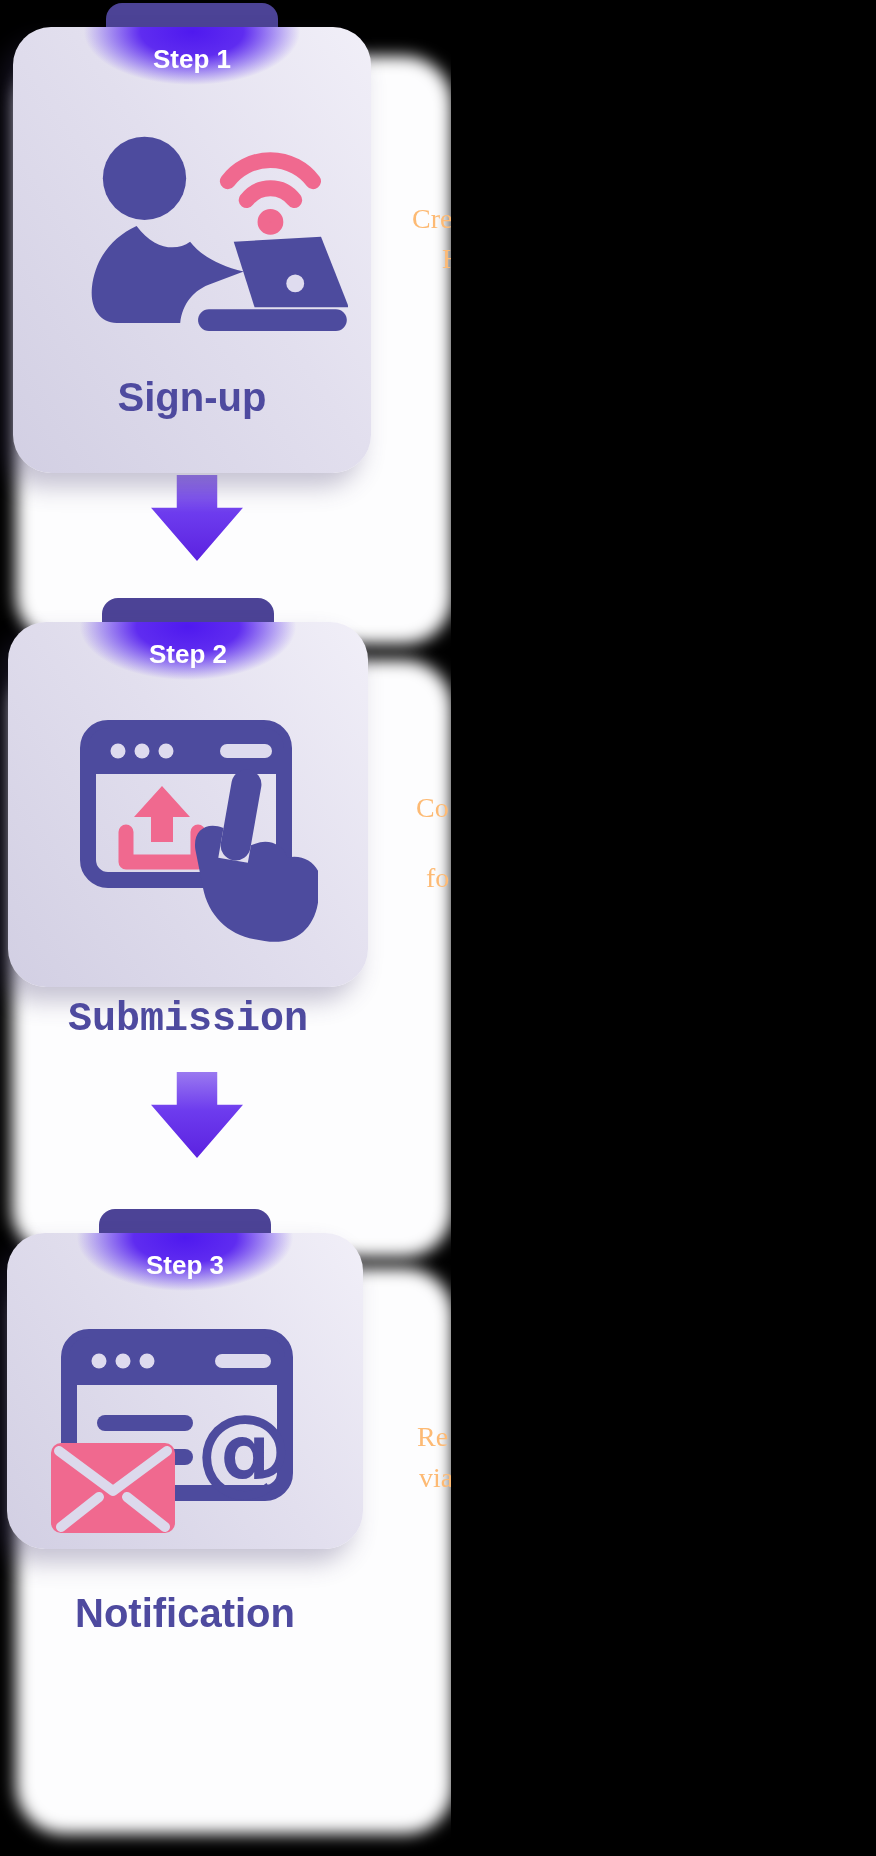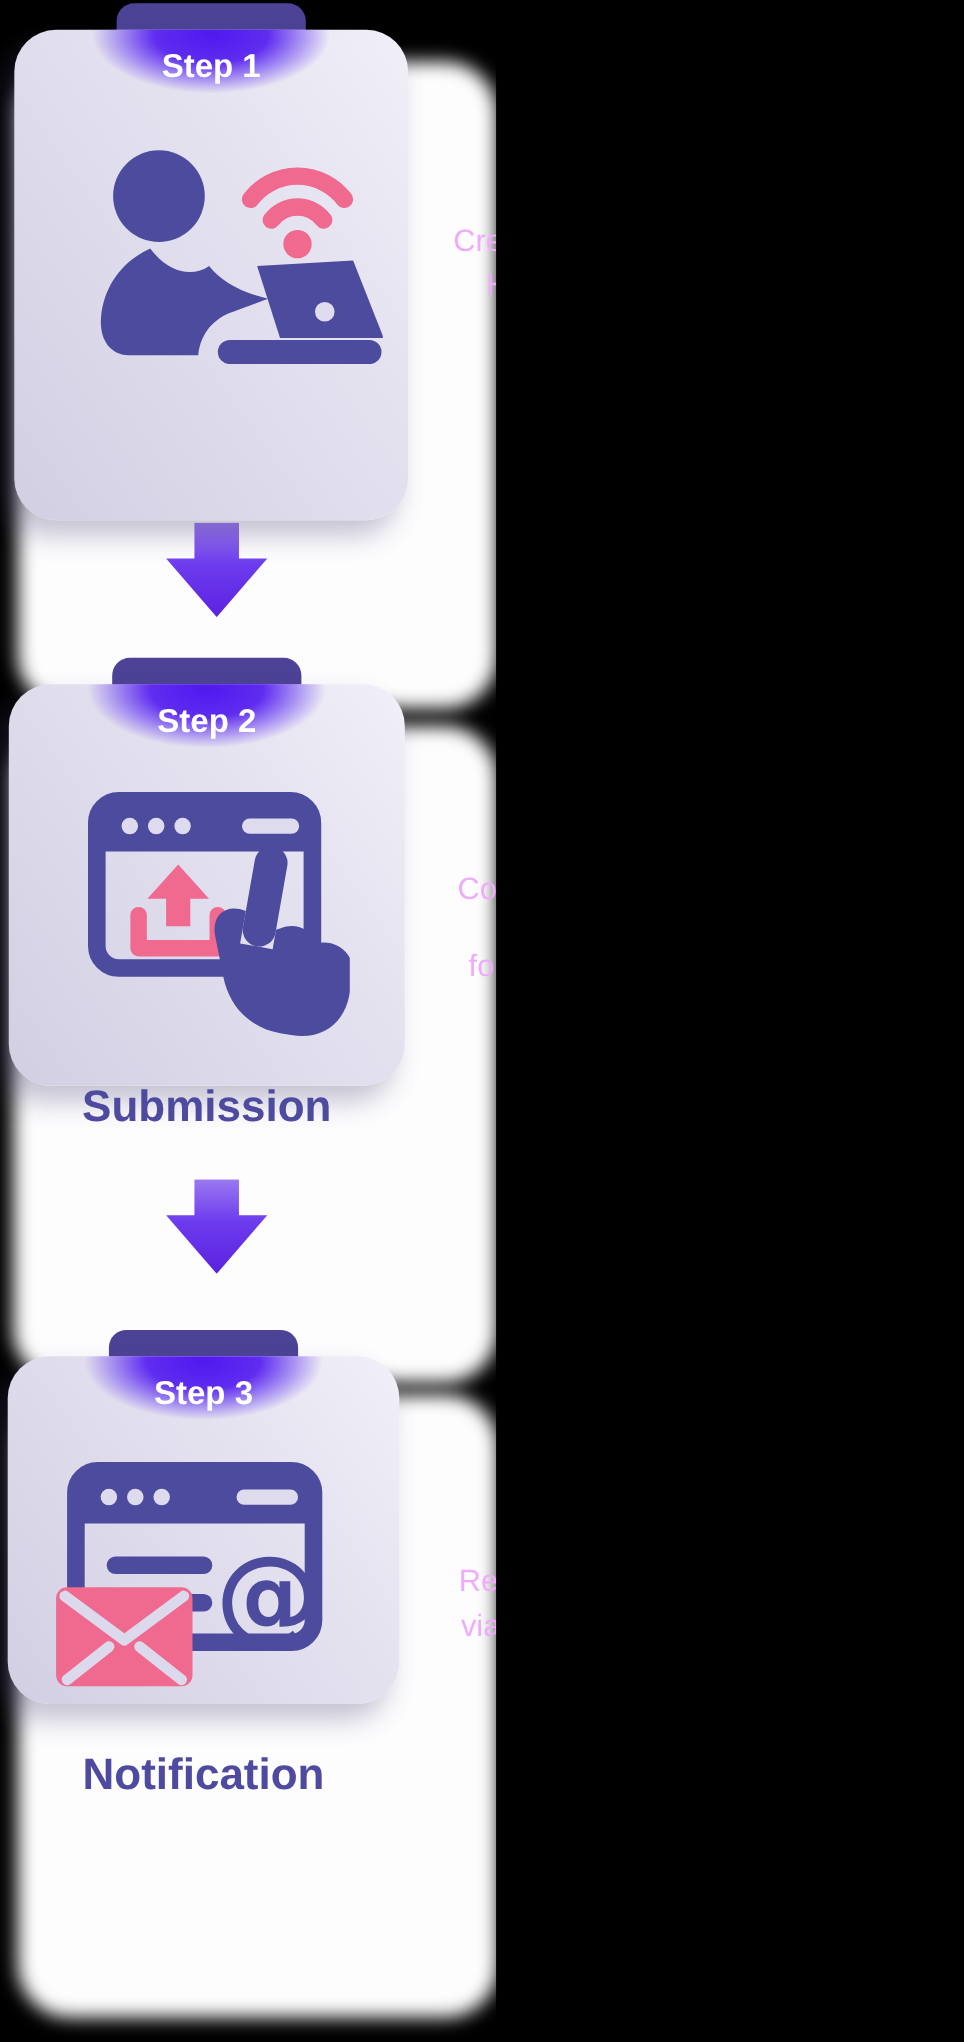--- a/index.html
+++ b/index.html
@@ -27,39 +27,39 @@
     position:absolute; inset:0; z-index:2;
     background:linear-gradient(55deg,#d2cfe3 0%, #e2dfee 55%, #f1eff8 100%);
     border-radius:38px;
     box-shadow:-10px 14px 24px rgba(70,60,110,0.30);
   }
   .badge {
     position:absolute; top:0; left:50%; transform:translateX(-50%);
     width:260px; height:115px; box-sizing:border-box; padding-top:17px;
     background:radial-gradient(ellipse 52% 58% at 50% 4%,
                #4f19ef 0%, #5f2cf0 38%, rgba(110,70,242,0.50) 62%, rgba(130,95,245,0) 80%);
-    text-align:center; color:#ffffff; font-weight:bold; font-size:30px;
+    text-align:center; color:#ffffff; font-weight:bold; font-size:26px;
     z-index:4;
   }
   .card-title {
     position:absolute; left:0; right:0; text-align:center;
     font-size:40px; font-weight:bold; color:#4e4a9f; z-index:3;
   }
   .icon-svg { position:absolute; z-index:3; }
 
   .arrow {
     position:absolute; left:151px; width:92px; height:86px; z-index:2;
     background:linear-gradient(180deg,#9a79f0 0%, #6d3bee 45%, #5b22e0 100%);
     clip-path:polygon(28% 0, 72% 0, 72% 38%, 100% 38%, 50% 100%, 0% 38%, 28% 38%);
   }
   .arrow.a1 { top:475px; }
   .arrow.a2 { top:1072px; }
 
   .desc {
-    position:absolute; z-index:2; color:#f0abfc; font-size:28px; white-space:nowrap;
+    position:absolute; z-index:2; color:#fdba74; font-size:28px; white-space:nowrap;font-family:Liberation Serif, serif;
   }
   .desc.d1a { left:412px; top:203px; }
   .desc.d1b { left:412px; top:243px;margin-left:30px; }
   .desc.d2a { left:416px; top:792px; }
   .desc.d2b { left:426px; top:862px; }
   .desc.d3a { left:417px; top:1421px; }
   .desc.d3b { left:419px; top:1462px; }
 
   .black-cover {
     position:absolute; left:451px; top:0; width:425px; height:1856px;
@@ -86,20 +86,21 @@
                  C 118,160 96,158 78,134 Z" fill="#4d4b9e"></path>
         <path d="M 176,150 L 264,145 L 292,216 L 197,216 Z" fill="#4d4b9e"></path>
         <circle cx="238" cy="192" r="9" fill="#dfdcef"></circle>
         <rect x="140" y="218" width="150" height="22" rx="11" fill="#4d4b9e"></rect>
         <g transform="translate(213,122)" fill="none" stroke="#f0698f" stroke-width="16" stroke-linecap="round">
           <circle cx="0" cy="8" r="6" fill="#f0698f" stroke-width="14"></circle>
           <path d="M -24,-14 A 30,30 0 0 1 24,-14"></path>
           <path d="M -43,-33 A 54,54 0 0 1 43,-33"></path>
         </g>
       </svg>
+      <div class="card-title" style="top:348px;">Sign-up</div>
     </div>
   </section>
 
   <div class="arrow a1"></div>
 
   <section class="step s2">
     <div class="tab"></div>
     <div class="card">
       <div class="badge">Step 2</div>
       <svg class="icon-svg" style="left:70px; top:92px; width:240px; height:240px;" viewBox="0 0 240 240">
@@ -111,21 +112,21 @@
         <rect x="142" y="30" width="52" height="14" rx="7" fill="#dedbee"></rect>
         <path d="M84,72 L112,103 L95,103 L95,128 L73,128 L73,103 L56,103 Z" fill="#f0698f"></path>
         <path d="M48,118 L48,148 L120,148 L120,118" fill="none" stroke="#f0698f" stroke-width="15" stroke-linejoin="round" stroke-linecap="round"></path>
         <g transform="translate(116,56) rotate(10 50 80)" fill="#4d4b9e">
           <rect x="26" y="0" width="30" height="92" rx="15"></rect>
           <path d="M26 62 C 8 58 -4 70 2 88 L 16 124 C 26 150 48 166 76 166 L 86 166
                    C 114 166 132 148 132 120 L 132 104 C 132 84 112 72 94 80
                    C 88 68 72 64 60 72 L 56 74 L 56 92 L 26 92 Z"></path>
         </g>
       </svg>
-      <div class="card-title" style="top:362px;">Submission</div>
+      <div class="card-title" style="top:375px;font-family:Liberation Mono, monospace;">Submission</div>
     </div>
   </section>
 
   <div class="arrow a2"></div>
 
   <section class="step s3">
     <div class="tab"></div>
     <div class="card">
       <div class="badge">Step 3</div>
       <svg class="icon-svg" style="left:40px; top:94px; width:260px; height:230px;" viewBox="0 0 260 230">

